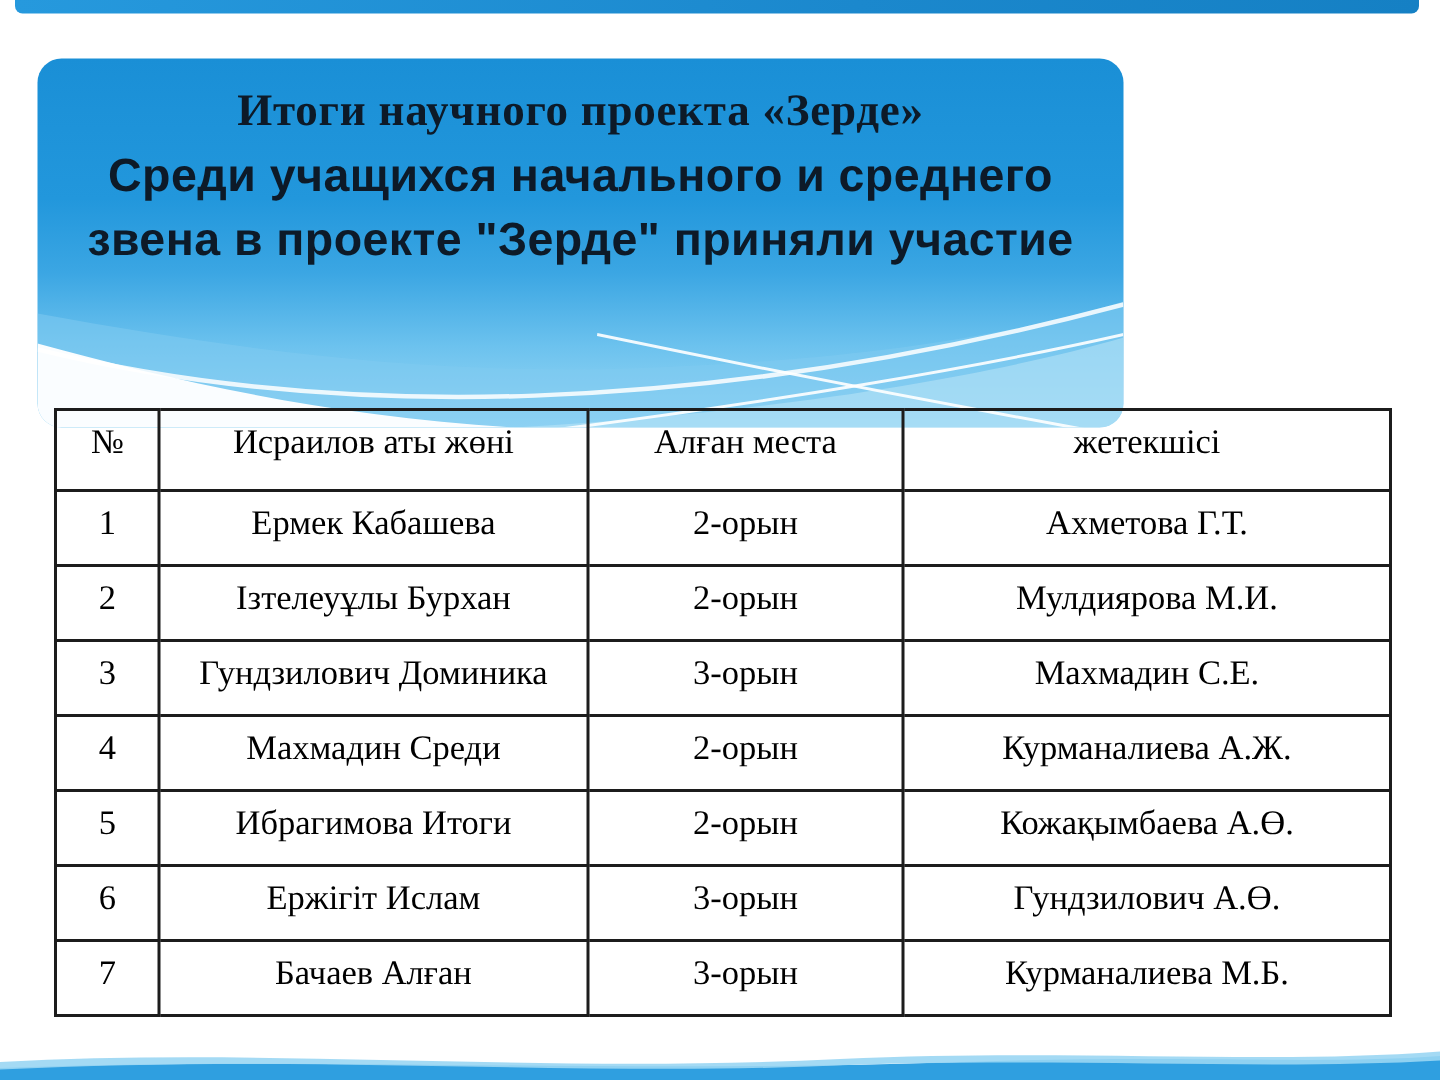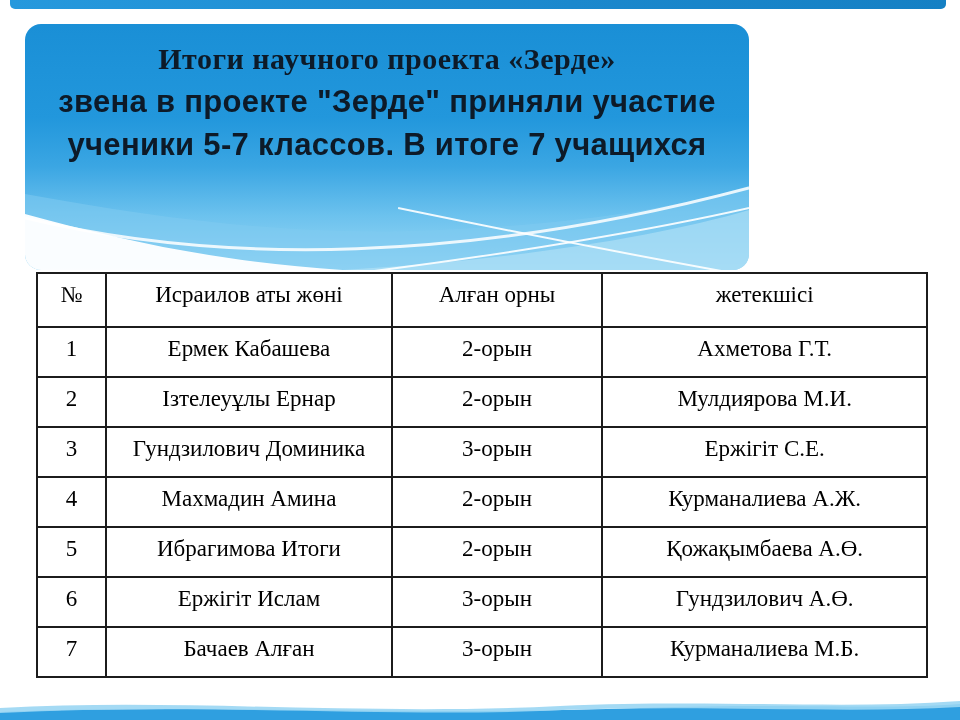--- a/index.html
+++ b/index.html
@@ -17,21 +17,21 @@
     position: absolute;
     left: 10px; top: 0;
     width: 936px; height: 9px;
     background: linear-gradient(90deg, #2699dd 0%, #1b88cd 60%, #1580c4 100%);
     border-radius: 0 0 5px 5px;
   }
 
   
   #banner {
     position: absolute;
-    left: 25px; top: 24px;
+    left: 25px; top: 39px;
     width: 724px; height: 246px;
     border-radius: 16px;
     overflow: hidden;
     background: linear-gradient(180deg, #1a8fd6 0%, #2297dc 38%, #3ba6e3 58%, #6cc2ee 78%, #9cd9f5 100%);
   }
   #banner-waves { position: absolute; left: 0; top: 0; width: 100%; height: 100%; }
 
   #banner-text {
     position: absolute;
     left: 0; top: 0; width: 100%;
@@ -99,62 +99,62 @@
     <svg id="banner-waves" viewBox="0 0 912 246" preserveAspectRatio="none">
       <path d="M0,170 C180,196 340,212 520,206 C700,200 820,184 912,162 L912,246 L0,246 Z" fill="#7fcbf0" opacity="0.55"></path>
       <path d="M0,190 C110,214 240,238 400,246 L0,246 Z" fill="#ffffff" opacity="0.96"></path>
       <path d="M0,194 C250,242 560,238 912,164" stroke="#ffffff" stroke-width="3" fill="none" opacity="0.85"></path>
       <path d="M400,246 C620,236 800,212 912,186 L912,246 Z" fill="#bfe7f8" opacity="0.5"></path>
       <path d="M430,248 C610,230 790,206 912,184" stroke="#ffffff" stroke-width="2" fill="none" opacity="0.9"></path>
       <path d="M470,184 C640,212 800,236 912,252" stroke="#ffffff" stroke-width="2" fill="none" opacity="0.9"></path>
     </svg>
     <div id="banner-text">
       <div class="title-main">Итоги научного проекта «Зерде»</div>
+      <div class="title-sub">Среди учащихся начального и среднего</div>
       <div class="title-sub">звена в проекте "Зерде" приняли участие</div>
-      <div class="title-sub">ученики 5-7 классов. В итоге 7 учащихся</div>
     </div>
   </div>
 
   <table id="results-table">
     <tbody>
         <tr class="hdr">
       <th class="col-no">№</th>
       <th class="col-nm">Исраилов аты жөні</th>
-      <th class="col-pl">Алған орны</th>
+      <th class="col-pl">Алған места</th>
       <th class="col-sv">жетекшісі</th>
     </tr>
     <tr class="row">
       <td>1</td>
       <td>Ермек Кабашева</td>
       <td>2-орын</td>
       <td>Ахметова Г.Т.</td>
     </tr>
     <tr class="row">
       <td>2</td>
-      <td>Ізтелеуұлы Ернар</td>
+      <td>Ізтелеуұлы Бурхан</td>
       <td>2-орын</td>
       <td>Мулдиярова М.И.</td>
     </tr>
     <tr class="row">
       <td>3</td>
       <td>Гундзилович Доминика</td>
       <td>3-орын</td>
-      <td>Ержігіт С.Е.</td>
+      <td>Махмадин С.Е.</td>
     </tr>
     <tr class="row">
       <td>4</td>
-      <td>Махмадин Амина</td>
+      <td>Махмадин Среди</td>
       <td>2-орын</td>
       <td>Курманалиева А.Ж.</td>
     </tr>
     <tr class="row">
       <td>5</td>
       <td>Ибрагимова Итоги</td>
       <td>2-орын</td>
-      <td>Қожақымбаева А.Ө.</td>
+      <td>Кожақымбаева А.Ө.</td>
     </tr>
     <tr class="row">
       <td>6</td>
       <td>Ержігіт Ислам</td>
       <td>3-орын</td>
       <td>Гундзилович А.Ө.</td>
     </tr>
     <tr class="row">
       <td>7</td>
       <td>Бачаев Алған</td>

